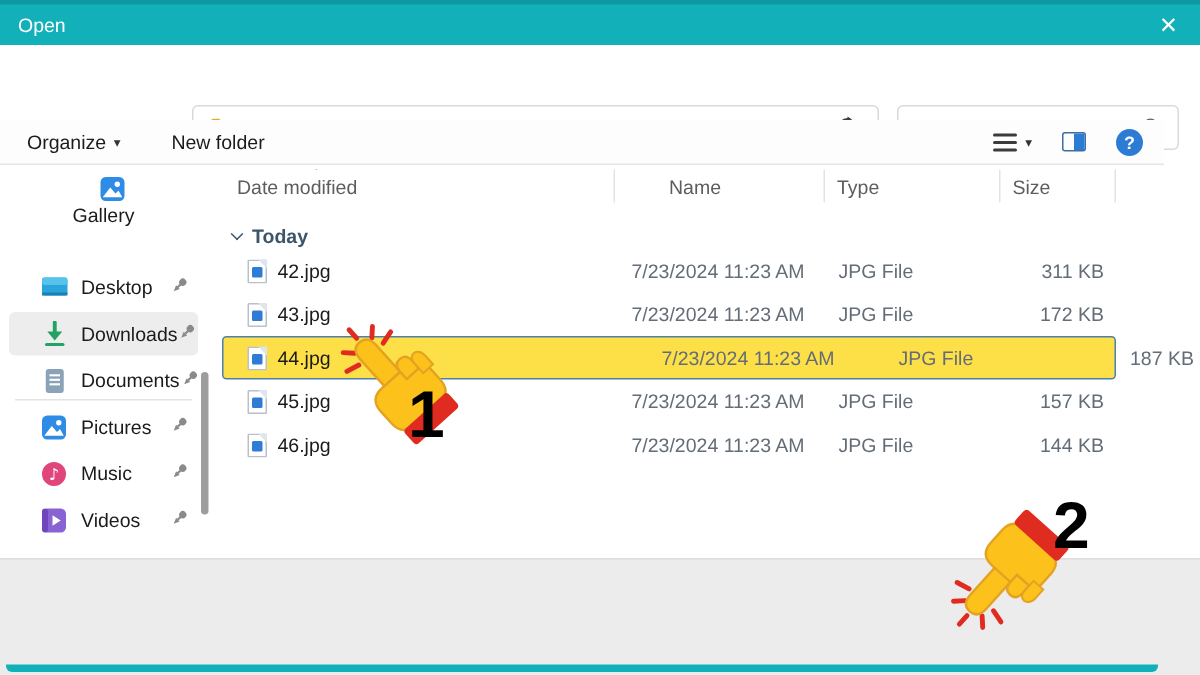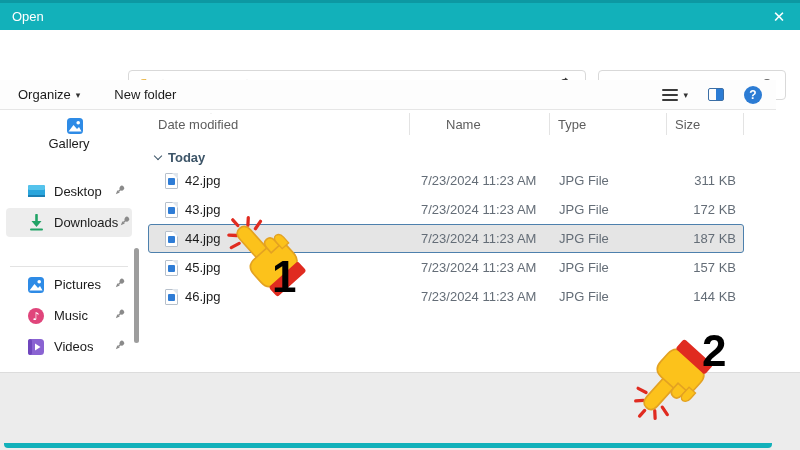--- a/index.html
+++ b/index.html
@@ -60,21 +60,21 @@
   .hdr .cell { color:#5d5d5d; height:22px; display:flex; align-items:center; border-right:1px solid #e3e3e3; cursor:pointer; }
   .hdr .c-name { padding-left:36px; }
   .hdr .c-date { padding-left:10px; position:relative; }
   .hdr .c-type { padding-left:8px; }
   .hdr .c-size { padding-left:8px; }
   .sort-chev { position:absolute; left:60px; top:-7px; }
   .group-row { position:absolute; left:0; top:36px; height:22px; display:flex; align-items:center; gap:7px; padding-left:7px; cursor:pointer;font-weight:bold; }
   .group-label { color:#3d5568; }
   .rows { position:absolute; left:0; top:56px; width:596px; }
   .frow { height:29px; cursor:pointer; border:1px solid transparent; border-radius:3px; }
-  .frow.selected { background:#e5e5e5; border-color:#4d80ad; }
+  .frow.selected { background:#fde047; border-color:#4d80ad;gap:20px; }
   .cell { overflow:hidden; white-space:nowrap; }
   .c-name { display:flex; align-items:center; gap:7px; padding-left:16px; color:#1b1b1b; }
   .c-date,.c-type { color:#646d77; padding-left:10px; }
   .c-type { padding-left:8px; }
   .c-size { color:#646d77; text-align:right; padding-right:9px; }
 
   .file-ico { width:13px; height:16px; background:#fff; border:1px solid #b7c0cb; border-radius:1px; position:relative; flex:none; }
   .file-ico::before { content:""; position:absolute; right:-1px; top:-1px; border:3px solid #dfe5ec; border-left-color:transparent; border-bottom-color:transparent; }
   .file-ico::after { content:""; position:absolute; left:2px; top:4px; width:7px; height:7px; background:#2e7cd6; border-radius:1px; }
 
@@ -205,20 +205,40 @@
         <svg width="13" height="13" viewBox="0 0 14 14">
             <g transform="rotate(45 7 7)" fill="#8a8a8a">
               <circle cx="7" cy="3.4" r="2.6"></circle>
               <rect x="6.2" y="5" width="1.6" height="3.6"></rect>
               <path d="M7 12.6 L5.2 8.4 L8.8 8.4 Z"></path>
             </g>
           </svg>
       </span>
     </div>
 
+    <div class="side-item" style="top:129px;">
+      <span class="sico">
+        <svg width="15" height="18" viewBox="0 0 15 18">
+            <rect x="1.5" y="1" width="12" height="16" rx="2" fill="#8aa3b8"></rect>
+            <rect x="4" y="4.5" width="7" height="1.4" fill="#fff"></rect>
+            <rect x="4" y="7.5" width="7" height="1.4" fill="#fff"></rect>
+            <rect x="4" y="10.5" width="7" height="1.4" fill="#fff"></rect>
+          </svg>
+      </span>
+      <span class="slabel">Documents</span>
+      <span class="pin">
+        <svg width="13" height="13" viewBox="0 0 14 14">
+            <g transform="rotate(45 7 7)" fill="#8a8a8a">
+              <circle cx="7" cy="3.4" r="2.6"></circle>
+              <rect x="6.2" y="5" width="1.6" height="3.6"></rect>
+              <path d="M7 12.6 L5.2 8.4 L8.8 8.4 Z"></path>
+            </g>
+          </svg>
+      </span>
+    </div>
 
     <div class="side-item" style="top:160px;">
       <span class="sico">
         <svg width="18" height="18" viewBox="0 0 18 18">
             <rect x="1" y="1" width="16" height="16" rx="3.5" fill="#2e8be6"></rect>
             <circle cx="12.2" cy="5.8" r="1.8" fill="#fff"></circle>
             <path d="M2.5 14.5 L7.5 8 L11 12 L13 10 L15.5 14.5 Z" fill="#fff"></path>
           </svg>
       </span>
       <span class="slabel">Pictures</span>

